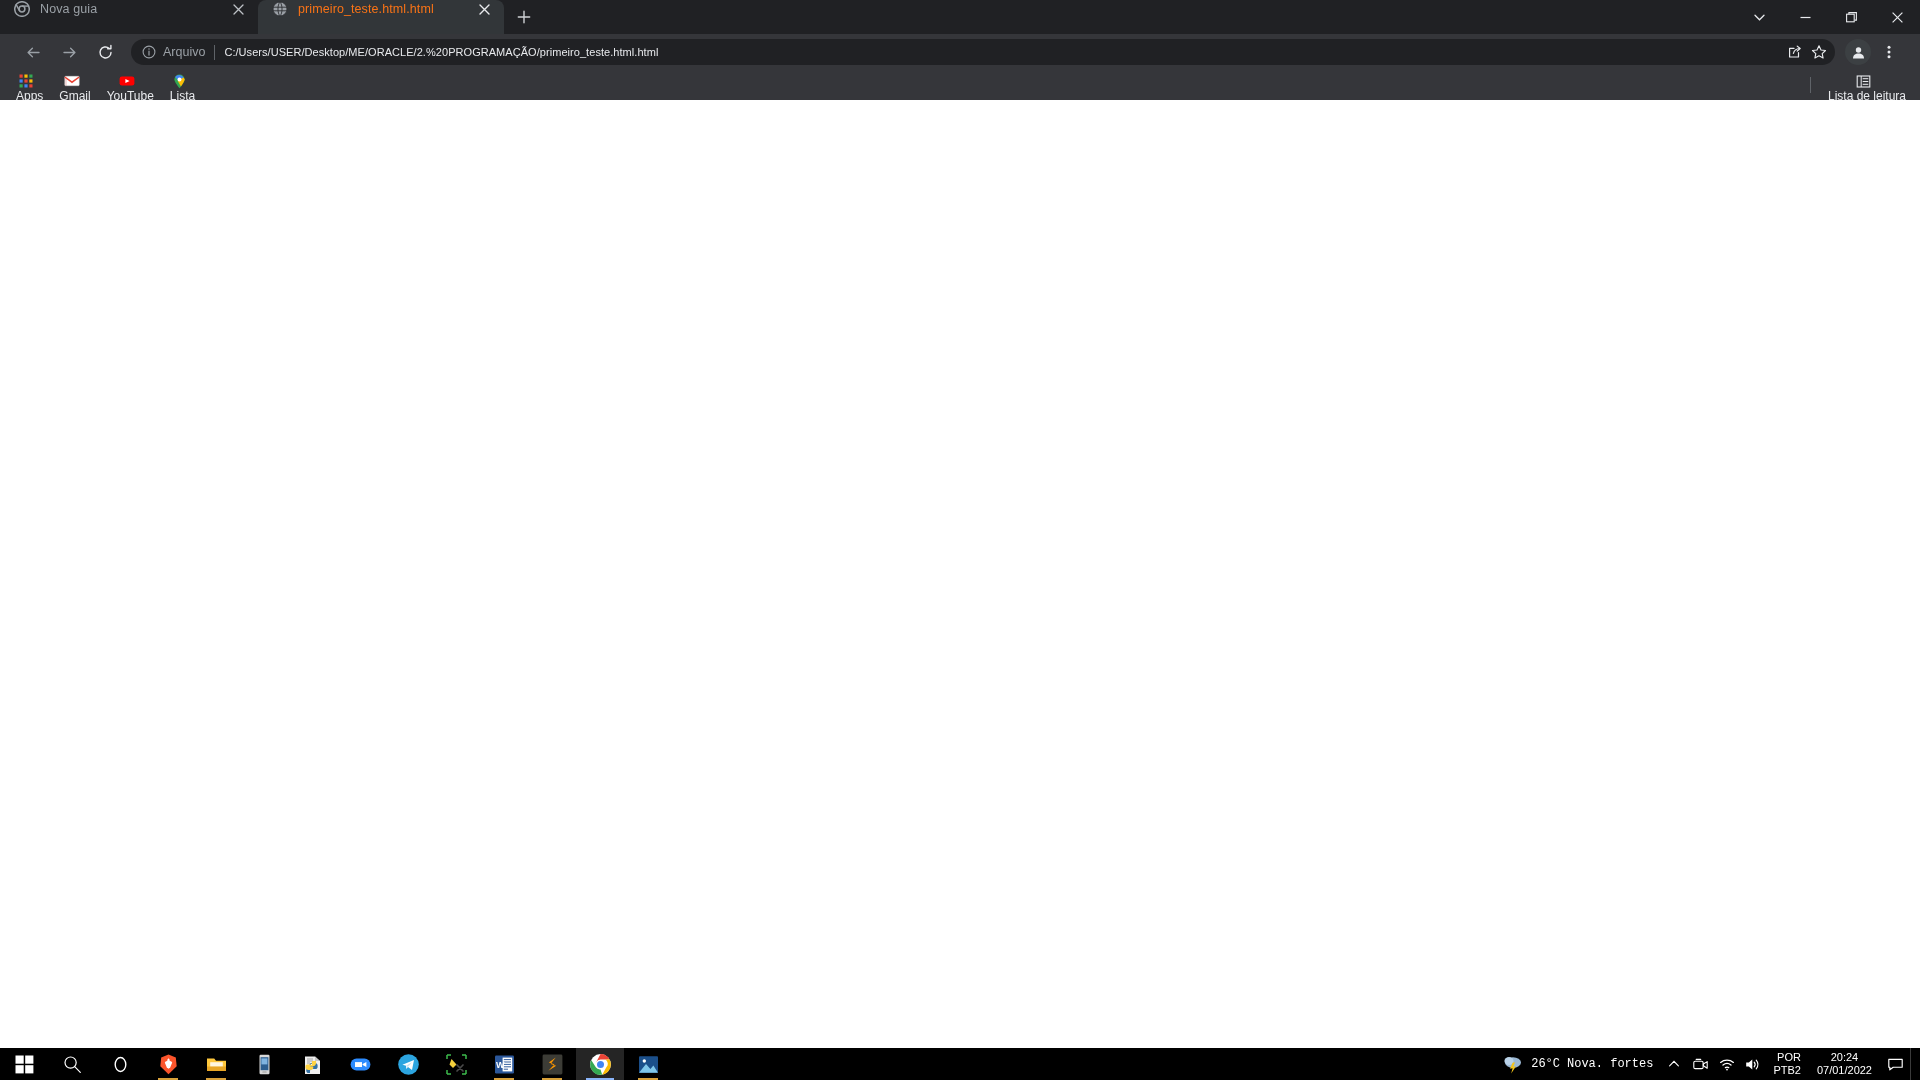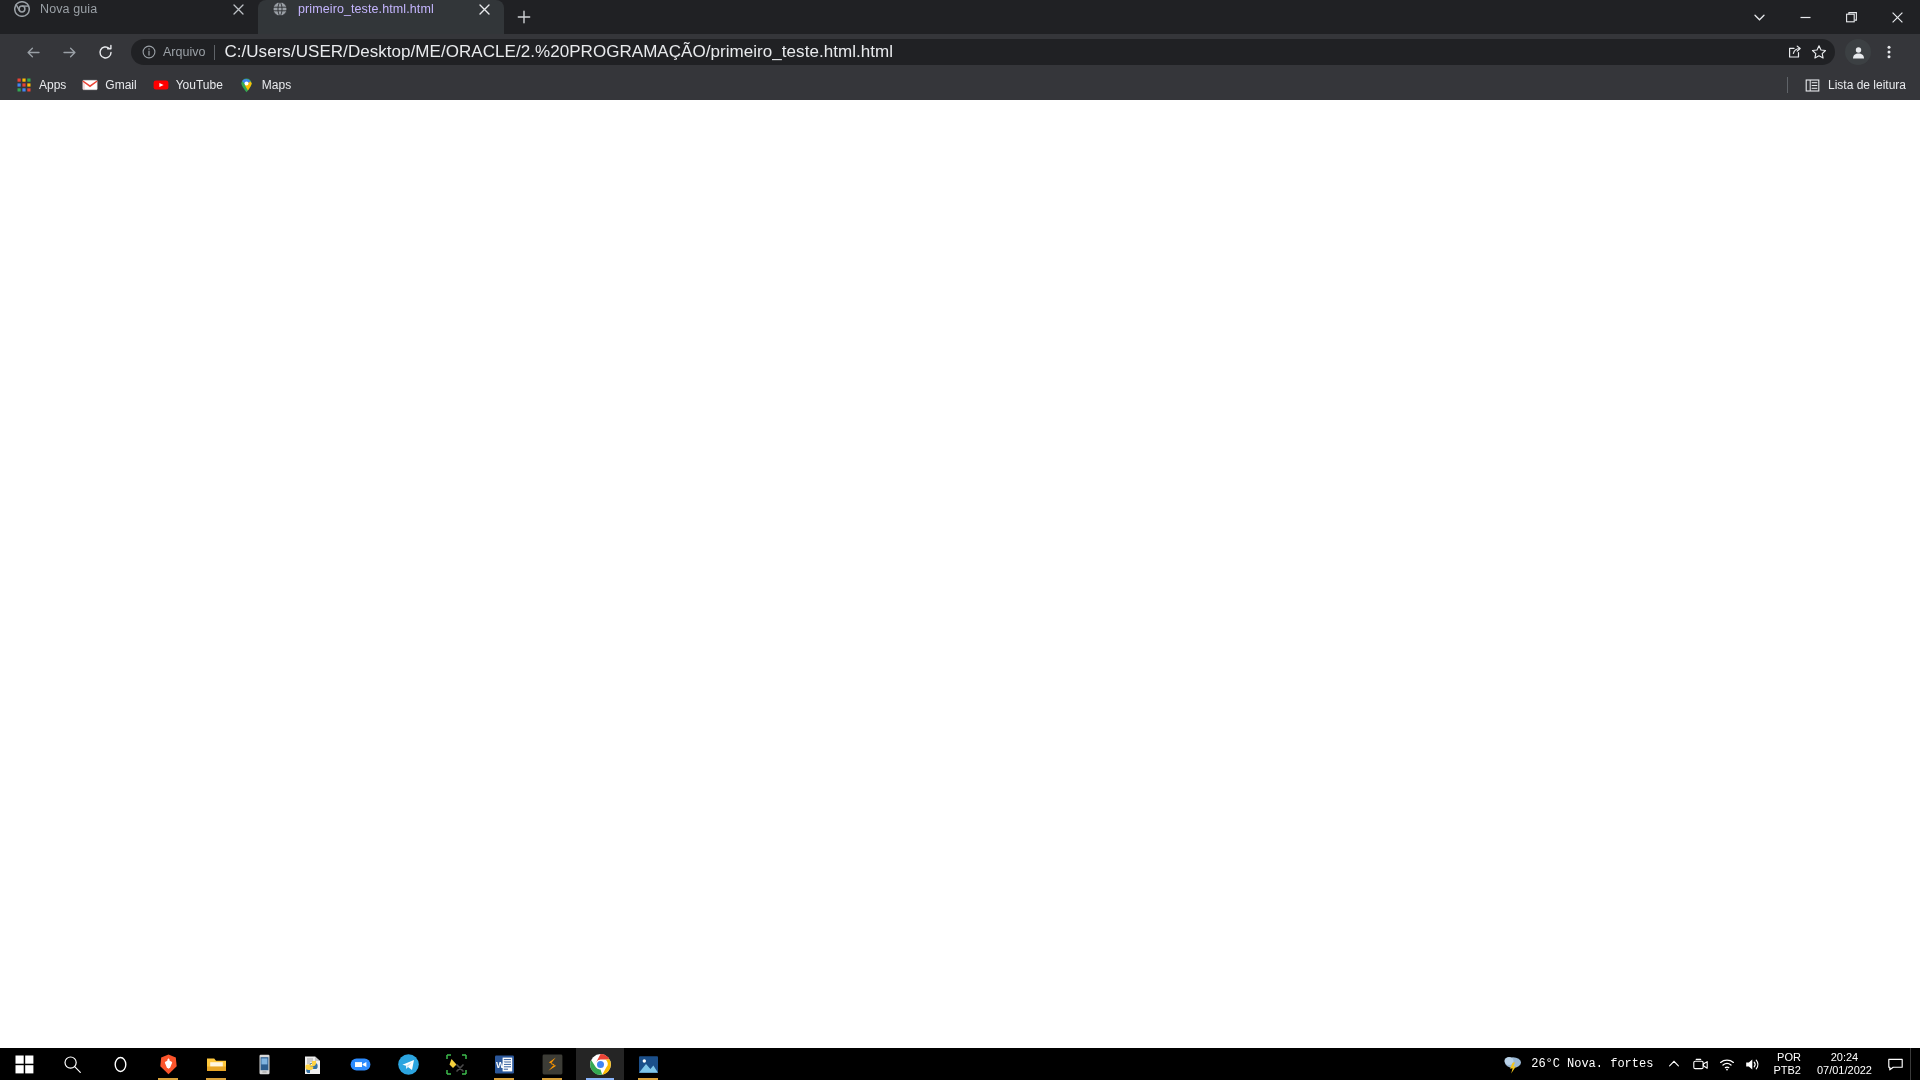--- a/index.html
+++ b/index.html
@@ -36,21 +36,21 @@
     position: relative;
     font-size: 12.5px;
     color: #9aa0a6;
     min-width: 0;
     border-radius: 8px 8px 0 0;
   }
   .tab.inactive { width: 258px; }
   .tab.active {
     width: 246px;
     background: #323639;
-    color: #c4b5fd;
+    color: #f97316;
   }
   .tab-favicon {
     width: 16px; height: 16px;
     flex: 0 0 16px;
     margin-right: 10px;
     display: flex; align-items: center; justify-content: center;
   }
   .tab-title {
     flex: 1 1 auto;
     white-space: nowrap;
@@ -127,21 +127,21 @@
     flex: 0 0 auto;
   }
   .omni-divider {
     width: 1px; height: 15px;
     background: #5f6368;
     margin: 0 9px;
     flex: 0 0 1px;
   }
   .omni-url {
     color: #e8eaed;
-    font-size: 17px;
+    font-size: 11px;
     white-space: nowrap;
     overflow: hidden;
     text-overflow: ellipsis;
     flex: 1 1 auto;
     letter-spacing: 0.05px;
   }
   .omni-right { display: flex; align-items: center; flex: 0 0 auto; }
   .omni-icon {
     width: 24px; height: 24px;
     display: flex; align-items: center; justify-content: center;
@@ -174,20 +174,21 @@
   }
   .bm {
     display: flex;
     align-items: center;
     height: 24px;
     padding: 0 8px;
     border-radius: 4px;
     color: #e8eaed;
     font-size: 12px;
     white-space: nowrap;
+    flex-direction: column;
   }
   .bm-icon {
     width: 16px; height: 16px;
     flex: 0 0 16px;
     margin-right: 7px;
     display: flex; align-items: center; justify-content: center;
   }
   .bm-spacer { flex: 1 1 auto; }
   .bm-vsep {
     width: 1px; height: 16px;
@@ -453,21 +454,21 @@
 
     <div class="bm">
       <span class="bm-icon">
         <svg width="15" height="15" viewBox="0 0 15 15">
           <path d="M7.5 14.3 C7.5 14.3 12.6 8.3 12.6 5.6 A5.1 5.1 0 0 0 2.4 5.6 C2.4 8.3 7.5 14.3 7.5 14.3 Z" fill="#34a853"></path>
           <path d="M3.1 2.9 A5.1 5.1 0 0 1 11.5 3.4 L7.5 7.6 Z" fill="#4285f4"></path>
           <path d="M11.6 3.5 A5.1 5.1 0 0 1 12.6 5.6 C12.6 7.4 10.4 10.5 8.9 12.4 L5.6 6.7 Z" fill="#fbbc05"></path>
           <circle cx="7.5" cy="5.6" r="2" fill="#ffffff"></circle>
         </svg>
       </span>
-      <span>Maps</span>
+      <span>Lista</span>
     </div>
 
     <div class="bm-spacer"></div>
 
     <div class="bm-vsep"></div>
 
     <div class="bm">
       <span class="bm-icon">
         <svg width="15" height="15" viewBox="0 0 15 15">
           <rect x="1.2" y="2" width="12.6" height="11" fill="none" stroke="#e8eaed" stroke-width="1.1"></rect>

